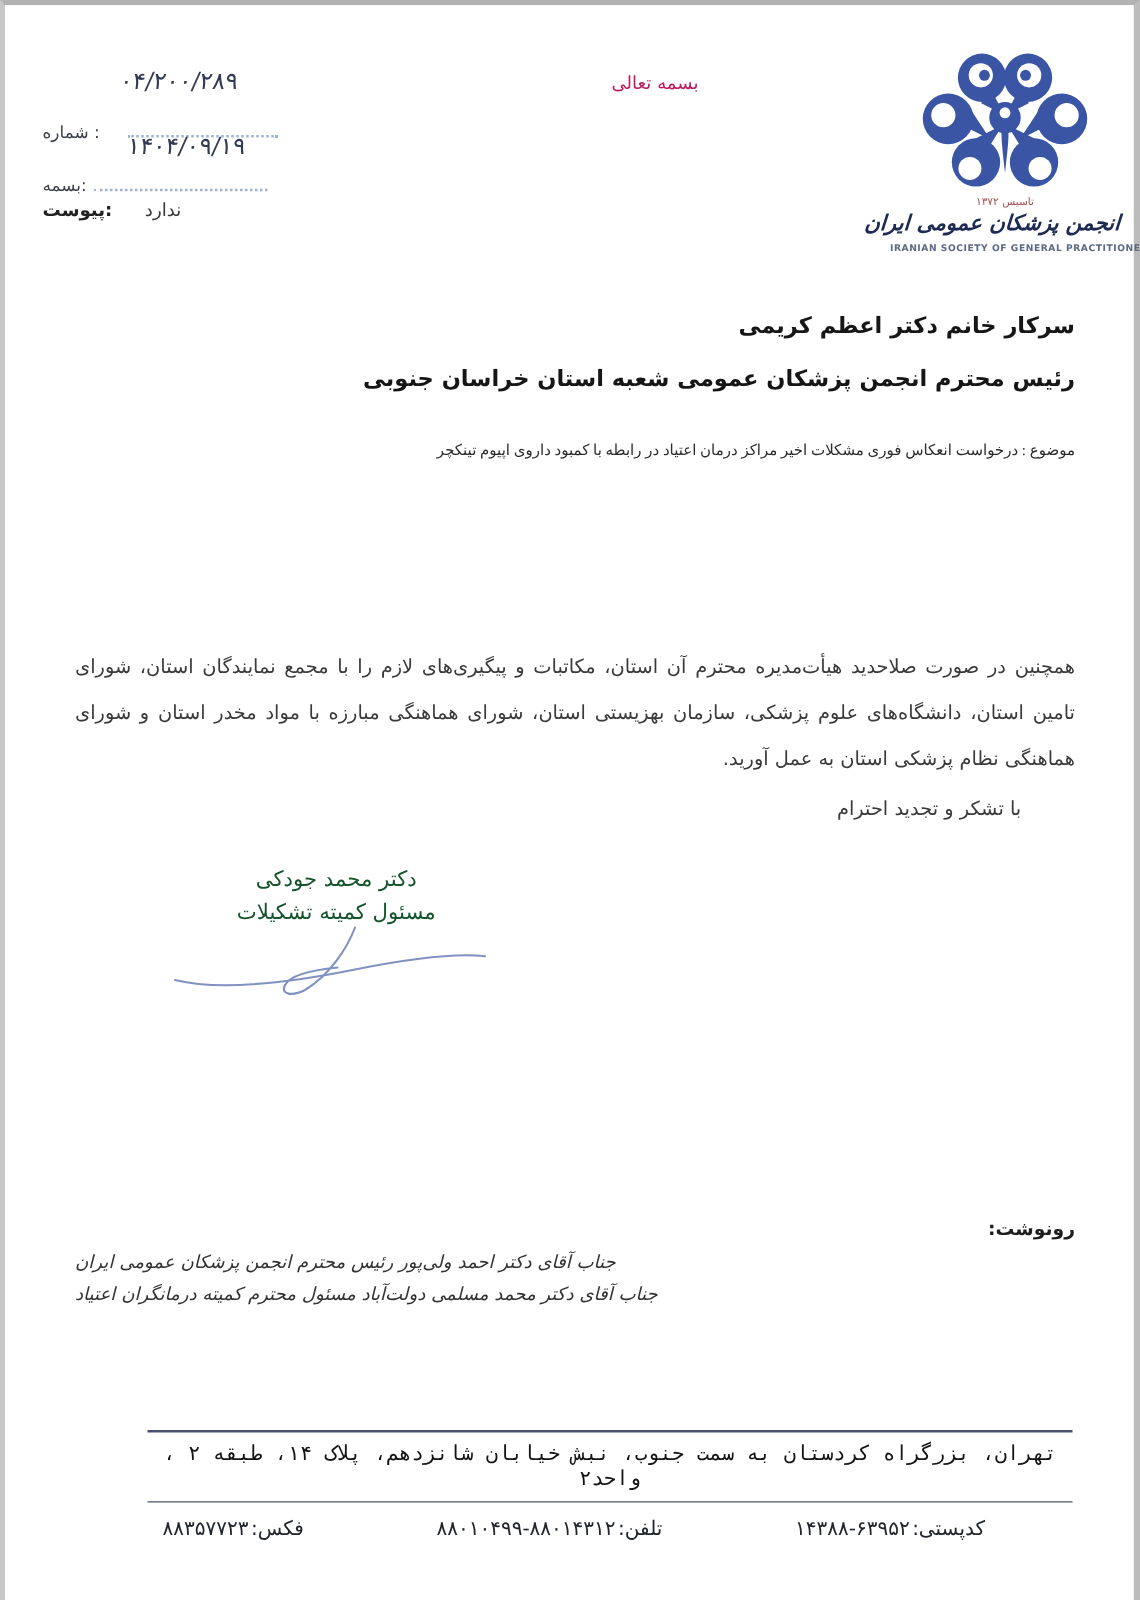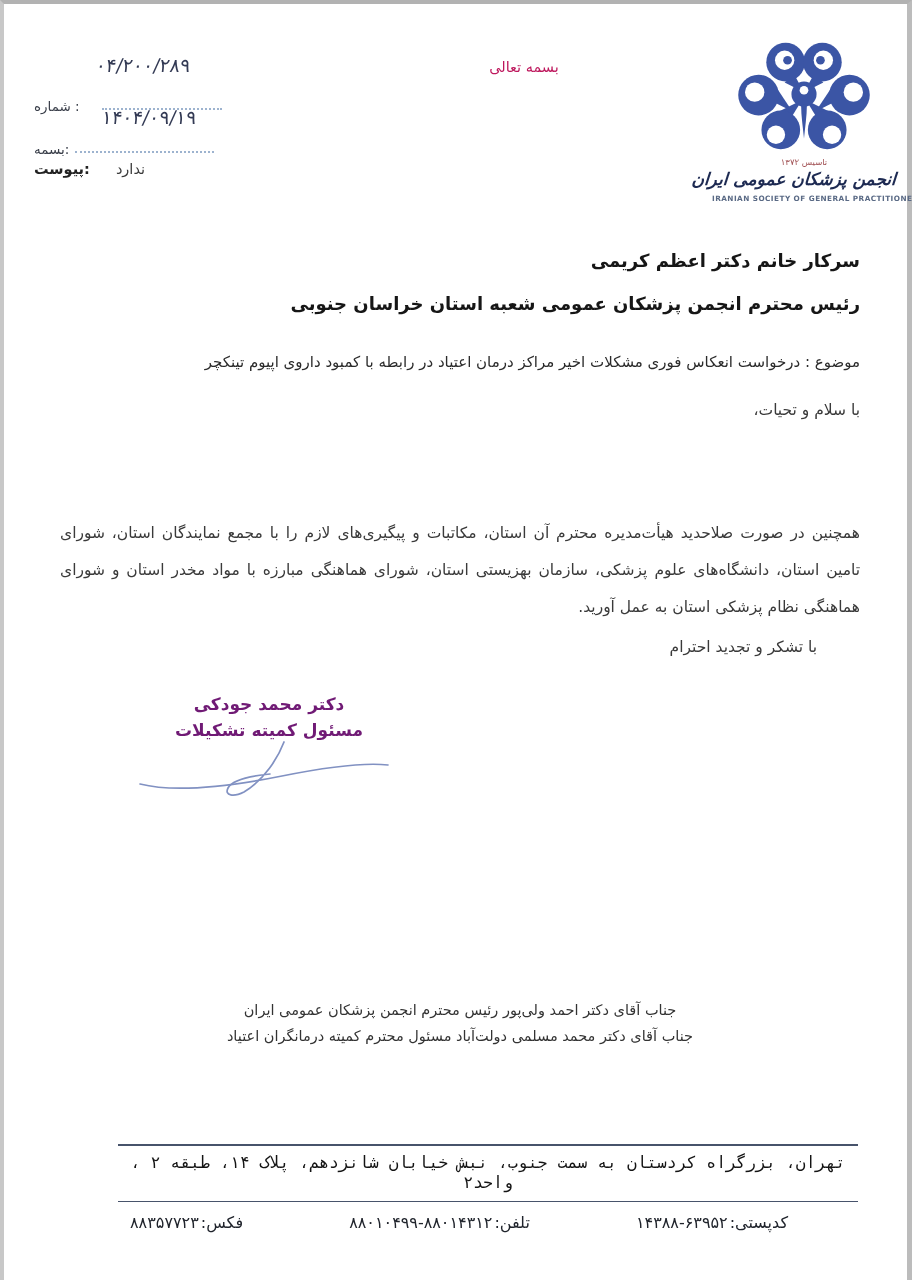--- a/index.html
+++ b/index.html
@@ -35,33 +35,33 @@
   .logo{position:absolute;top:34px;left:708px;width:184px;text-align:center;}
   .logo svg{display:block;margin:0 auto;}
   .established{font-size:8.5px;color:#a04f52;margin-top:1px;letter-spacing:1px;}
   .callig{font-size:17px;font-weight:bold;font-style:italic;color:#1d2a52;
     white-space:nowrap;margin-top:2px;transform:skewX(-4deg);}
   .en-name{font-size:7.3px;font-weight:bold;letter-spacing:0.45px;color:#5a6a85;
     margin-top:5px;white-space:nowrap;direction:ltr;}
   
   .tx{position:absolute;left:56px;width:800px;box-sizing:border-box;text-align:right;color:#3a3a3a;}
   .bold-line{font-weight:bold;color:#161616;font-size:18px;}
-  .subject{font-size:15px;color:#2b2b2b;}
+  .subject{font-size:12px;color:#2b2b2b;font-family:Liberation Serif, serif;}
   .salam{font-size:15.5px;}
   .para{font-size:15.5px;line-height:37px;text-align:justify;text-align-last:right;}
   .closing{font-size:15.5px;padding-right:43px;}
   
   .sig-name{position:absolute;left:140px;width:250px;text-align:center;
-    font-weight:bold;color:#701a75;font-size:17px;}
+    font-weight:normal;color:#14532d;font-size:17px;}
   .sig-svg{position:absolute;left:128px;top:734px;}
   
   .cc-label{position:absolute;left:56px;width:800px;text-align:right;
     font-weight:bold;font-size:15px;color:#1d1d1d;}
-  .cc-item{position:absolute;left:56px;width:800px;text-align:center;
-    font-size:14.5px;color:#333;}
+  .cc-item{position:absolute;left:56px;width:800px;text-align:left;
+    font-size:14.5px;color:#333;font-style:italic;}
   
   .footer{position:absolute;top:1140px;left:114px;width:740px;}
   .f-line{height:0;border-top:2px solid #47536b;}
   .f-line.thin{border-top-width:1.5px;}
   .f-address{font-size:16.5px;color:#141414;text-align:center;padding:7px 0 8px 0;font-family:Liberation Mono, monospace;}
   .contacts{display:flex;justify-content:space-between;direction:rtl;
     padding:11px 70px 0 12px;font-size:16px;color:#20242c;}
   .contact{white-space:nowrap;}
   .contact .ltrnum{margin-right:2px;}
 </style>
@@ -125,33 +125,33 @@
     </svg>
     <div class="established">تاسیس ۱۳۷۲</div>
     <div class="callig">انجمن پزشکان عمومی ایران</div>
     <div class="en-name">IRANIAN SOCIETY OF GENERAL PRACTITIONERS</div>
   </div>
 
   <div class="tx bold-line" style="top:246px;">سرکار خانم دکتر اعظم کریمی</div>
   <div class="tx bold-line" style="top:289px;">رئیس محترم انجمن پزشکان عمومی شعبه استان خراسان جنوبی</div>
 
   <div class="tx subject" style="top:349px;">موضوع : درخواست انعکاس فوری مشکلات اخیر مراکز درمان اعتیاد در رابطه با کمبود داروی اپیوم تینکچر</div>
-  <div class="tx salam" style="top:397px;">با سلام و تحیات،</div>
   <div class="tx para" style="top:511px;">همچنین در صورت صلاحدید هیأت‌مدیره محترم آن استان، مکاتبات و پیگیری‌های لازم را با مجمع نمایندگان استان، شورای تامین استان، دانشگاه‌های علوم پزشکی، سازمان بهزیستی استان، شورای هماهنگی مبارزه با مواد مخدر استان و شورای هماهنگی نظام پزشکی استان به عمل آورید.</div>
   <div class="tx closing" style="top:634px;">با تشکر و تجدید احترام</div>
 
   <div class="sig-name" style="top:690px;">دکتر محمد جودکی</div>
   <div class="sig-name" style="top:716px;">مسئول کمیته تشکیلات</div>
   <svg class="sig-svg" width="270" height="64" viewBox="0 0 270 64">
     <g fill="none" stroke="#8191c2" stroke-width="1.7" stroke-linecap="round">
       <path d="M8 46 C40 54 90 50 150 38 C190 30 230 24 256 27"></path>
       <path d="M152 4 C146 20 132 42 112 54 C102 59 92 58 96 50 C100 42 118 38 138 36"></path>
     </g>
   </svg>
 
+  <div class="cc-label" style="top:970px;">رونوشت:</div>
   <div class="cc-item" style="top:998px;">جناب آقای دکتر احمد ولی‌پور رئیس محترم انجمن پزشکان عمومی ایران</div>
   <div class="cc-item" style="top:1024px;">جناب آقای دکتر محمد مسلمی دولت‌آباد مسئول محترم کمیته درمانگران اعتیاد</div>
 
   <div class="footer">
     <div class="f-line"></div>
     <div class="f-address">تهران، بزرگراه کردستان به سمت جنوب، نبش خیابان شانزدهم، پلاک ۱۴، طبقه ۲ ، واحد۲</div>
     <div class="f-line thin"></div>
     <div class="contacts">
       <div class="contact">
         <span>کدپستی:</span><span class="ltrnum">۱۴۳۸۸-۶۳۹۵۲</span>

